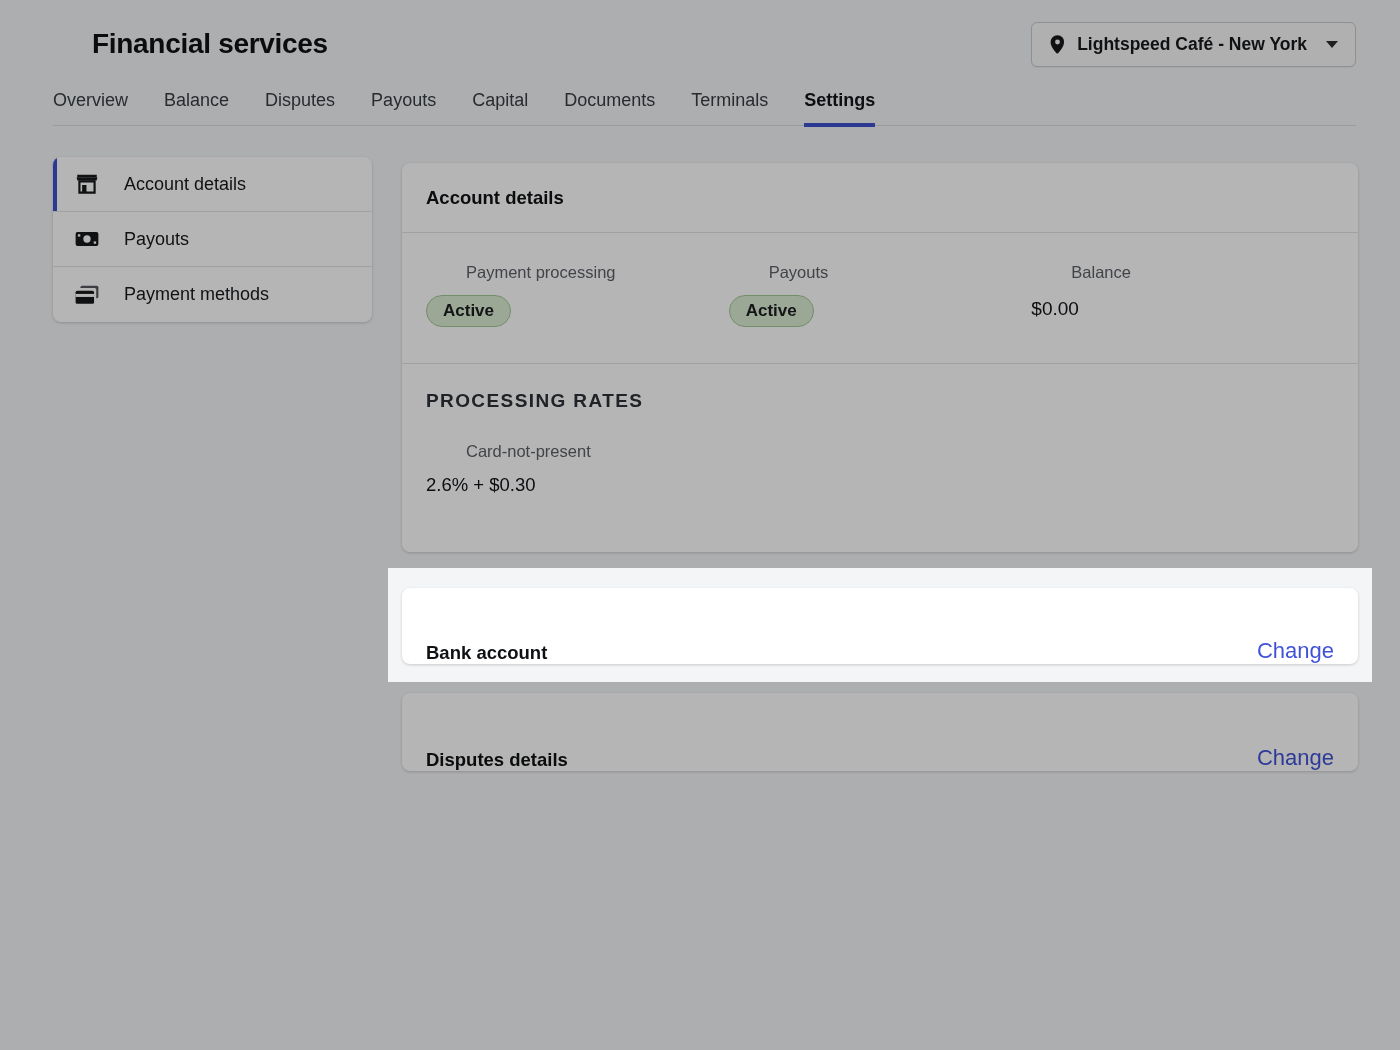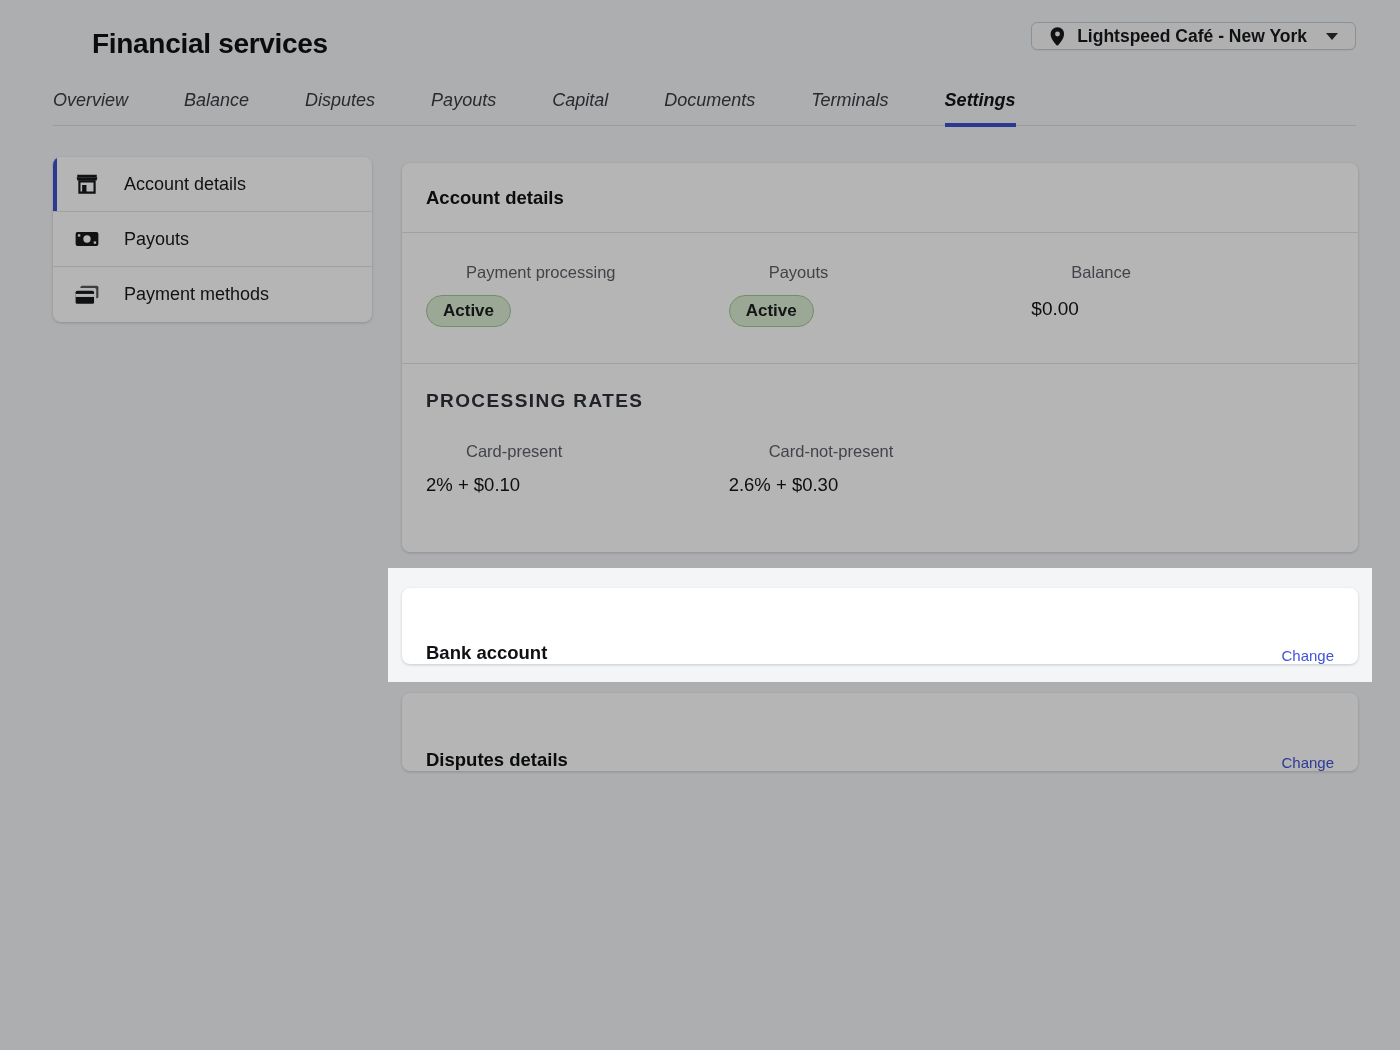--- a/index.html
+++ b/index.html
@@ -21,35 +21,35 @@
     background:var(--page-bg);
     font-family:"Liberation Sans", sans-serif;
     color:var(--text-dark);
   }
   
   .page-title{
     position:absolute;left:44px;top:28px;
     font-size:28px;font-weight:700;letter-spacing:-0.3px;color:#0f1114;margin-left:48px;
   }
   .location-btn{
-    position:absolute;right:44px;top:22px;height:28px;
+    position:absolute;right:44px;top:22px;height:45px;
     display:flex;align-items:center;gap:11px;padding:0 17px;
     background:#f8f8f9;border:1px solid #c9cbcf;border-radius:6px;
     box-shadow:0 1px 1px rgba(0,0,0,0.05);cursor:pointer;
   }
   .location-btn .label{font-size:17.5px;font-weight:700;color:#17191c;}
   .caret-down{
     width:0;height:0;margin-left:8px;
     border-left:6px solid transparent;border-right:6px solid transparent;
     border-top:7px solid #2c2e31;
   }
   
   .tabs{
     position:absolute;left:53px;top:90px;width:1303px;
-    display:flex;gap:56px;border-bottom:1px solid #d9dbde;font-style:italic;
+    display:flex;gap:36px;border-bottom:1px solid #d9dbde;
   }
   .tab{
     position:relative;font-size:18px;color:#393d42;
     padding-bottom:14px;cursor:pointer;white-space:nowrap;text-decoration:none;
   }
   .tab.active{font-weight:700;color:#121418;}
   .tab.active::after{
     content:"";position:absolute;left:0;right:0;bottom:-2px;height:4px;
     background:var(--accent-blue);
   }
@@ -102,21 +102,21 @@
   .rate-value{font-size:18.5px;color:#121418;}
   
   .row-card{
     display:flex;align-items:flex-end;justify-content:space-between;
     padding:0 24px;
   }
   .card-bank{top:588px;height:76px;}
   .card-business{top:693px;height:78px;}
   .row-title{font-size:18.5px;font-weight:700;color:#0f1114;}
   .change-link{
-    font-size:15px;color:var(--link-blue);text-decoration:none;cursor:pointer;
+    font-size:22px;color:var(--link-blue);text-decoration:none;cursor:pointer;
   }
   
   .spotlight{
     position:absolute;left:388px;top:568px;width:984px;height:114px;
     box-shadow:0 0 0 2200px var(--overlay-dim);
     pointer-events:none;z-index:50;
   }
 </style>
 </head>
 <body>
@@ -196,24 +196,20 @@
     <div>
       <div class="field-label">Balance</div>
       <div class="balance-value">$0.00</div>
     </div>
   </div>
 
   <div class="rates-section">
     <div class="rates-heading">PROCESSING RATES</div>
     <div class="rates-grid">
       <div>
-        <div class="field-label">Card-present</div>
-        <div class="rate-value">2% + $0.10</div>
-      </div>
-      <div>
         <div class="field-label">Card-not-present</div>
         <div class="rate-value">2.6% + $0.30</div>
       </div>
       <div></div>
     </div>
   </div>
 </section>
 
 <section class="card card-bank row-card">
   <div class="row-title">Bank account</div>

